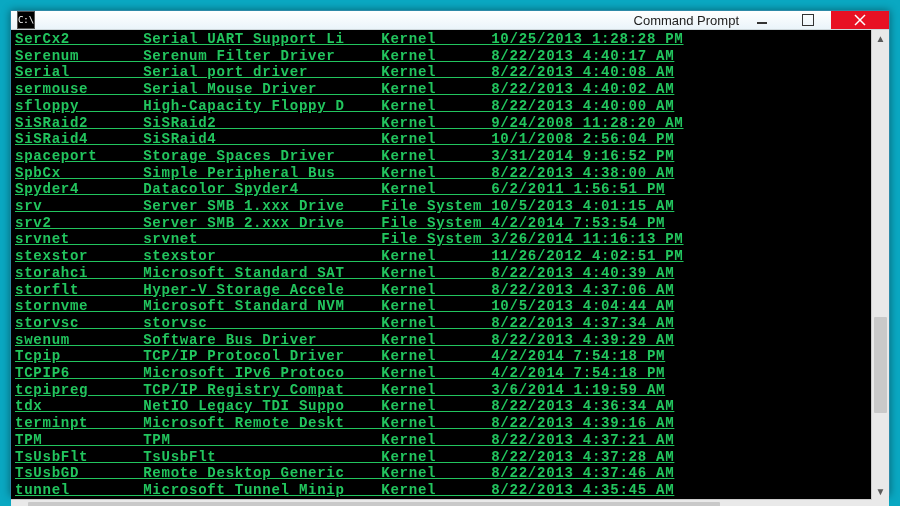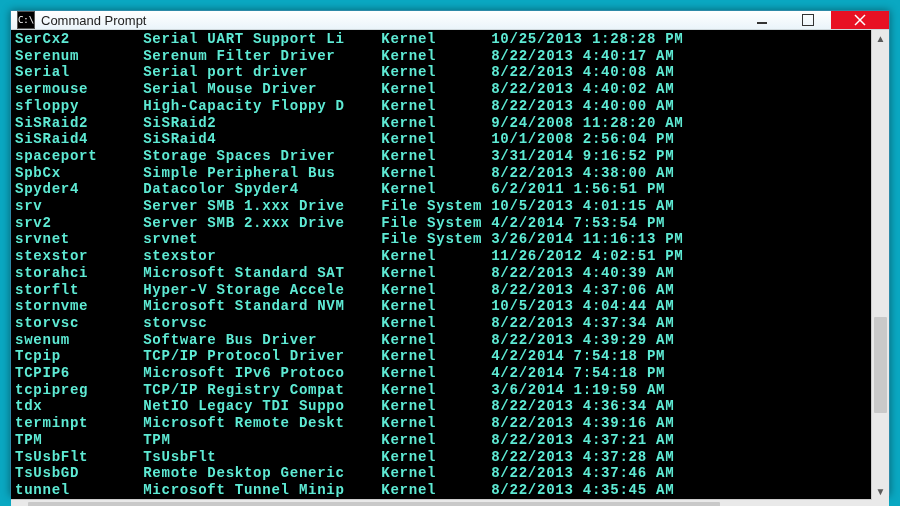--- a/index.html
+++ b/index.html
@@ -23,21 +23,21 @@
     display:flex;align-items:center;
     border-bottom:1px solid #cfd8dc;
     user-select:none;
   }
   .sysicon{
     width:16px;height:16px;margin:0 6px;
     display:flex;align-items:center;justify-content:center;
     border:1px solid #555;background:#000;
   }
   .sysicon span{color:#fff;font-size:9px;font-family:monospace;line-height:1;}
-  .title{flex:1;text-align:left;font-size:13px;color:#222;}
+  .title{flex:1;text-align:right;font-size:13px;color:#222;}
   .winbtns{display:flex;height:100%;}
   .winbtn{
     width:46px;height:100%;
     display:flex;align-items:center;justify-content:center;
     font-size:13px;color:#333;
   }
   .winbtn.min span{display:block;width:10px;height:1.5px;background:#333;position:relative;top:3px;}
   .winbtn.max span{display:block;width:10px;height:10px;border:1.5px solid #333;}
   .winbtn.close{background:#e81123;color:#fff;width:58px;}
   .winbtn.close svg{width:12px;height:12px;}
@@ -46,23 +46,24 @@
     display:flex;flex-direction:column;
   }
   .console{
     flex:1;
     padding:1px 16px 0 4px;
     overflow:hidden;
     font-family:'Lucida Console','Courier New',monospace;
     font-size:14.1px;
     line-height:16.7px;
     letter-spacing:0.7px;
-    color:#5eead4;
+    color:#22c55e;
     white-space:pre;
     font-weight:bold;
+    text-decoration:underline;
   }
   .row{display:block;}
   .hscroll{
     height:17px;background:#e9e9e9;border-top:1px solid #ccc;
     display:flex;align-items:center;
   }
   .hscroll .arrow{
     width:17px;height:17px;display:flex;align-items:center;justify-content:center;
     color:#5a5a5a;font-size:10px;
   }

